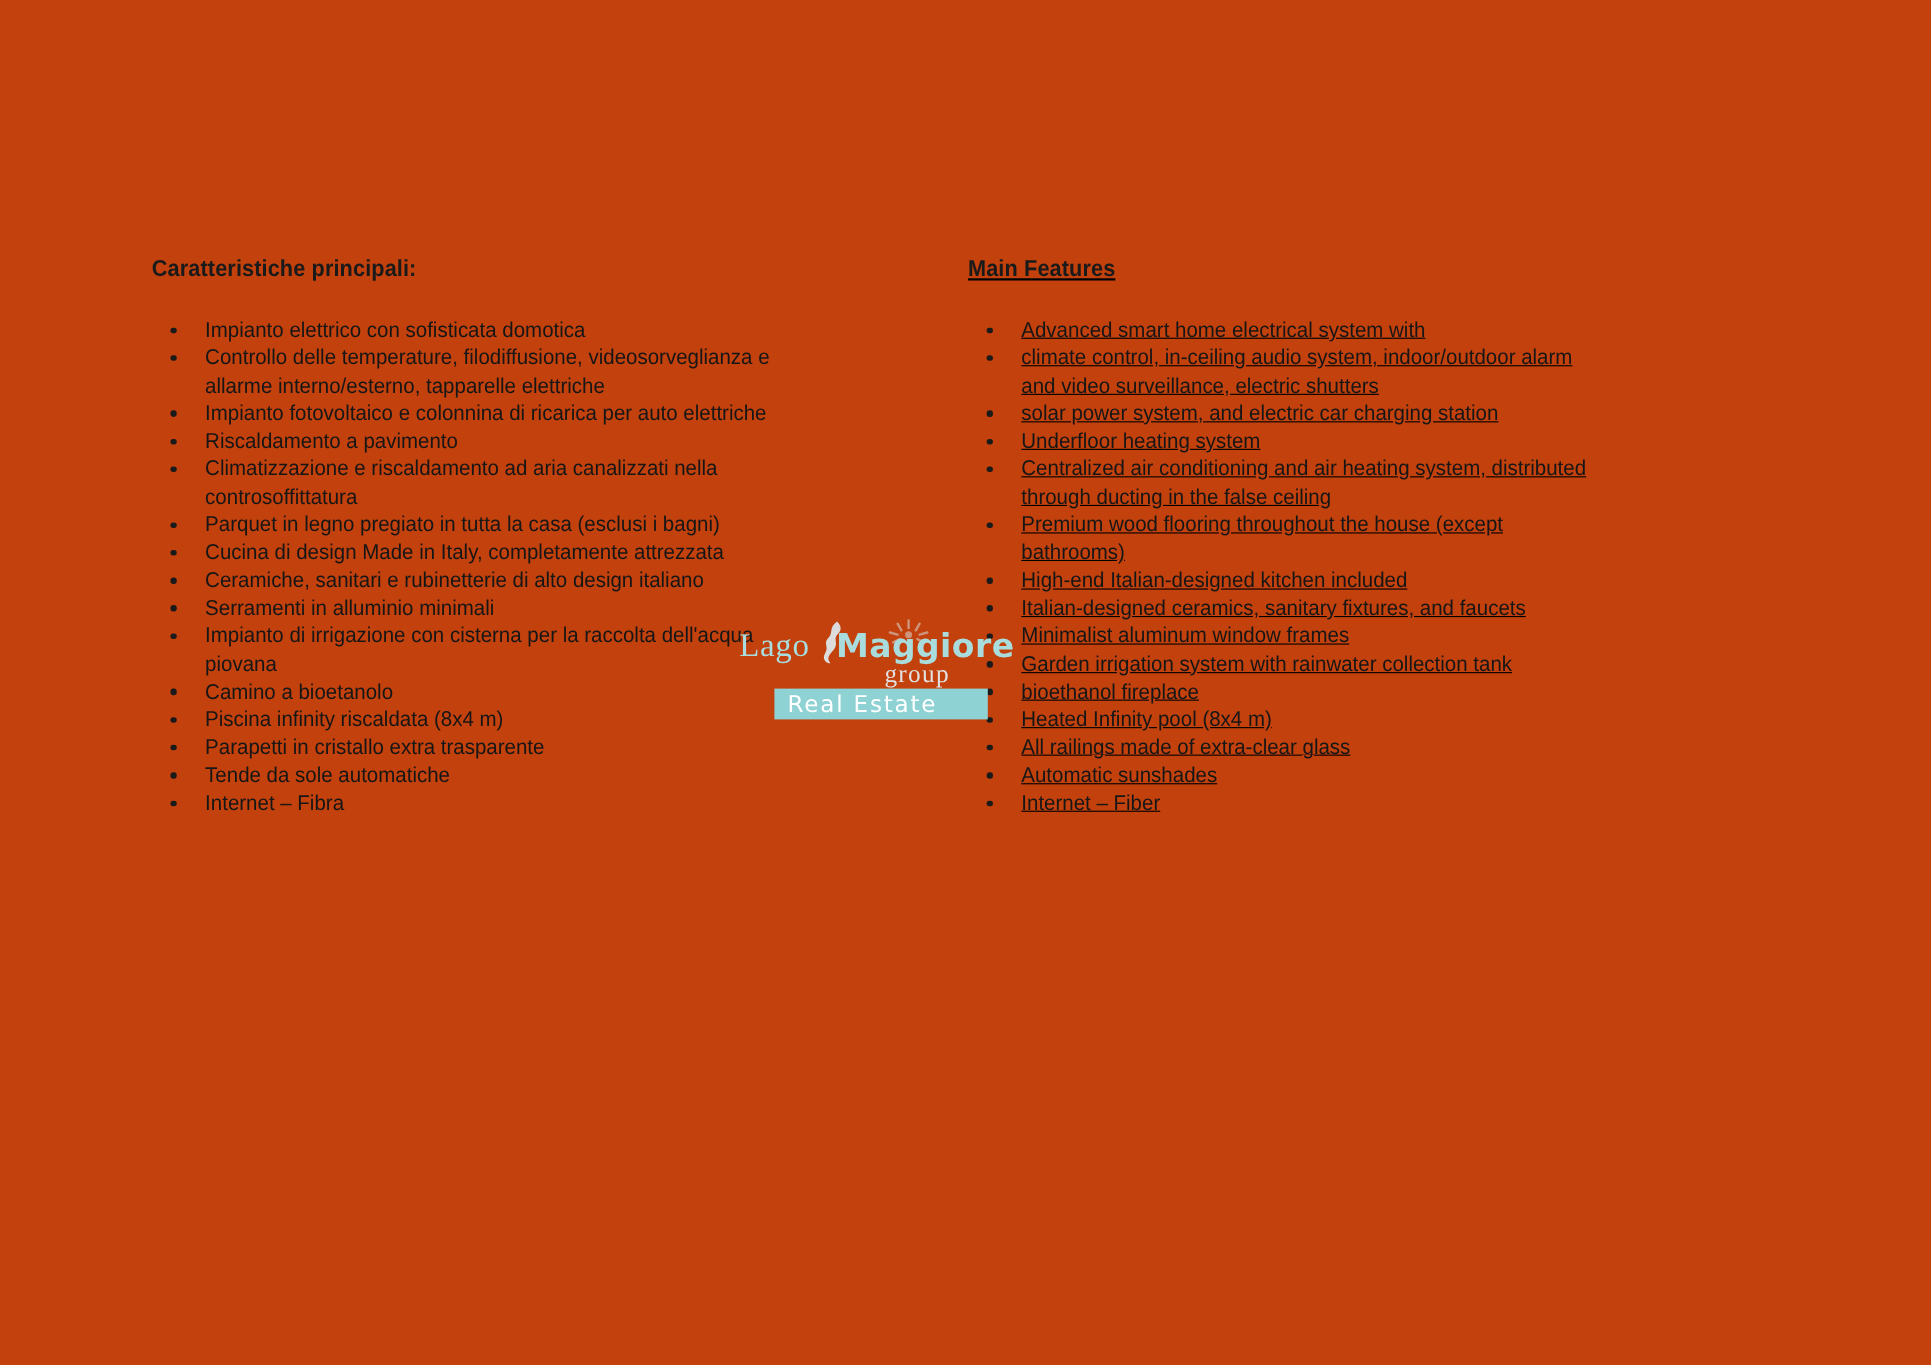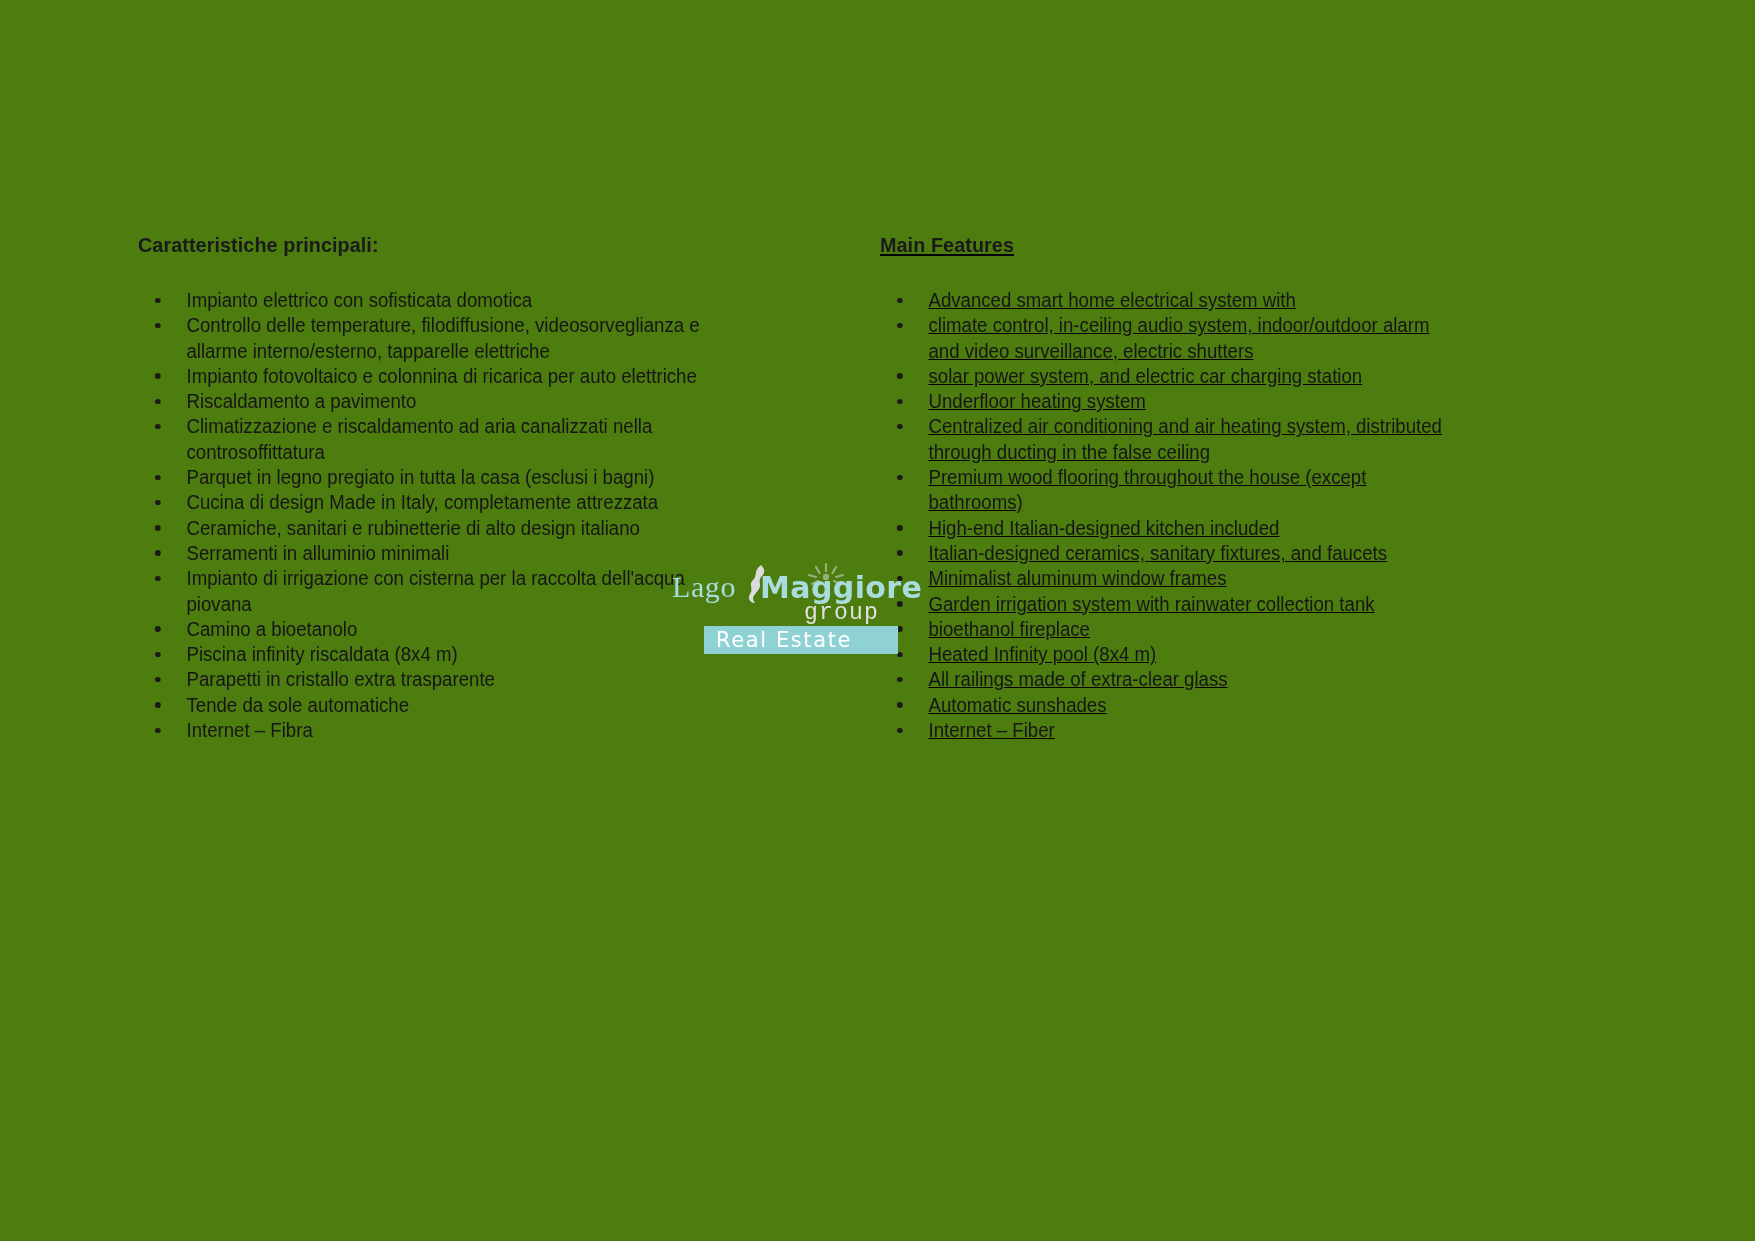--- a/index.html
+++ b/index.html
@@ -17,21 +17,21 @@
     color: #000000;
     -webkit-font-smoothing: antialiased;
   }
 
   
   #page {
     position: absolute;
     left: 0; top: 0;
     width: 1755px;
     height: 1241px;
-    background: #4d7c0f;
+    background: #c2410c;
   }
 
   
   .column {
     position: absolute;
     top: 232px;
   }
   #col-it { left: 138px; width: 610px; }
   #col-en { left: 880px; width: 620px; text-decoration: underline; }
 
@@ -107,21 +107,21 @@
     white-space: nowrap;
   }
   #wm-group {
     position: absolute;
     left: 132px;
     top: 92px;
     font-size: 23px;
     font-weight: 300;
     letter-spacing: 1.2px;
     color: #e2e2e2;
-    font-family: Liberation Mono, monospace;
+    font-family: Liberation Serif, serif;
     white-space: nowrap;
   }
   #wm-flame {
     position: absolute;
     left: 70px;
     top: 56px;
     width: 28px;
     height: 40px;
   }
   #wm-burst {

